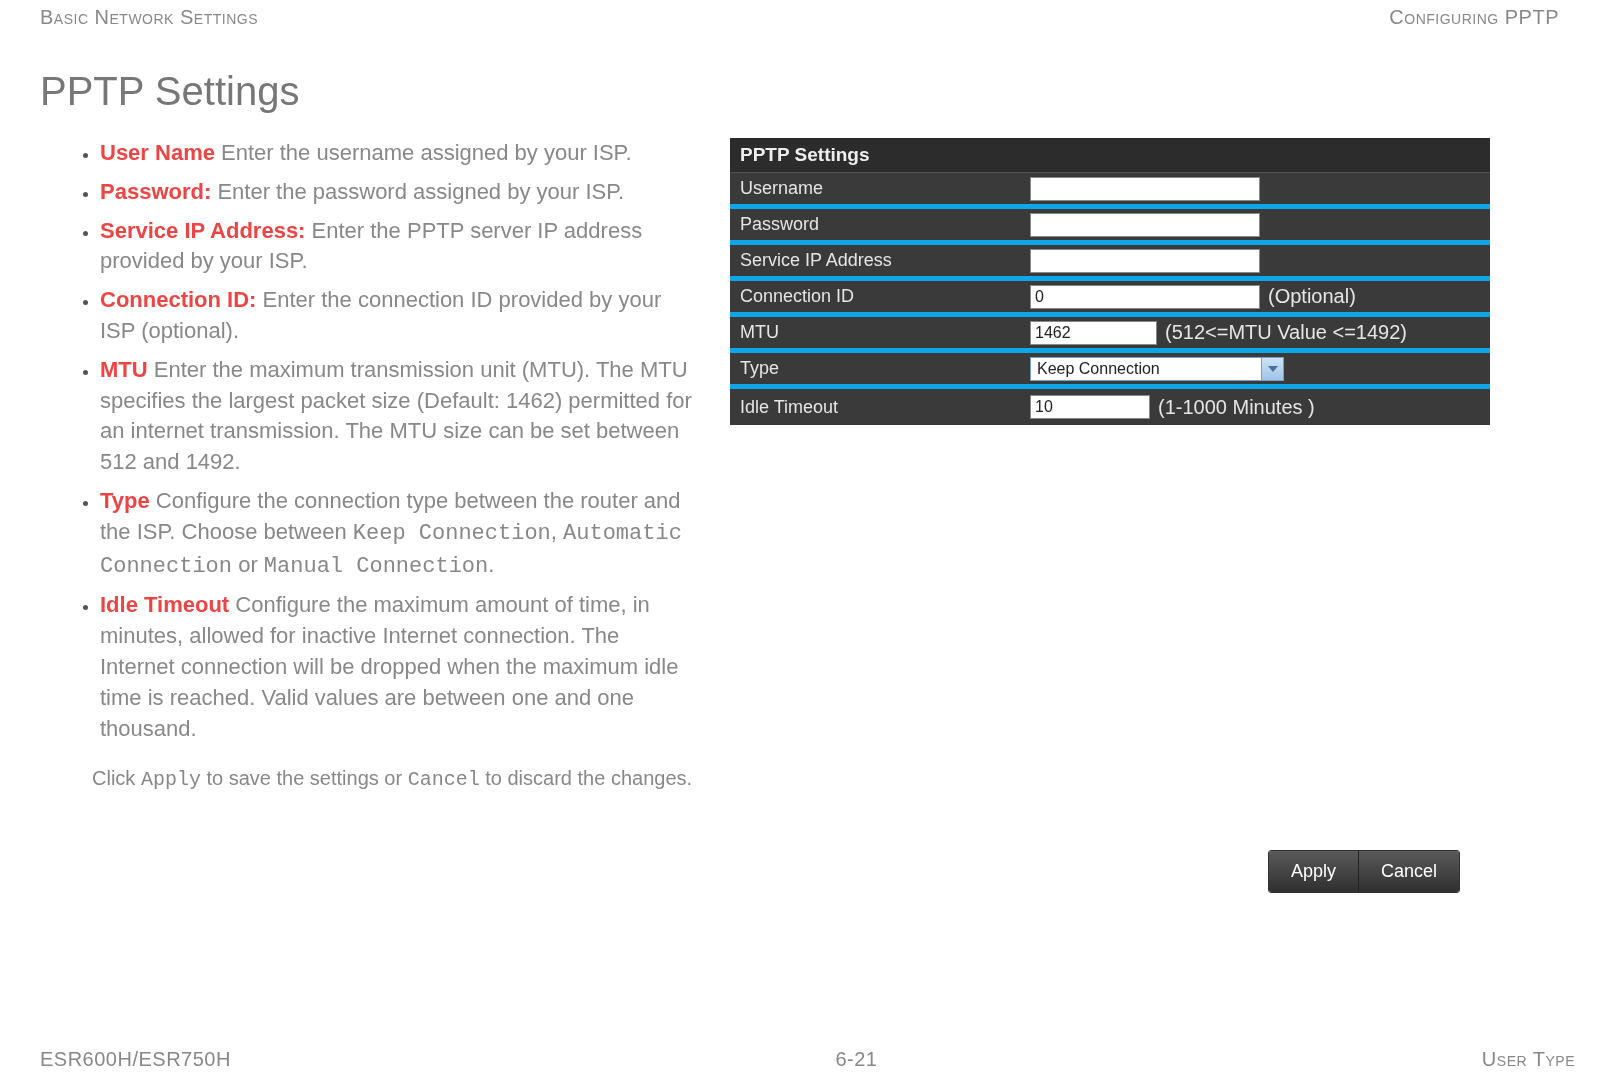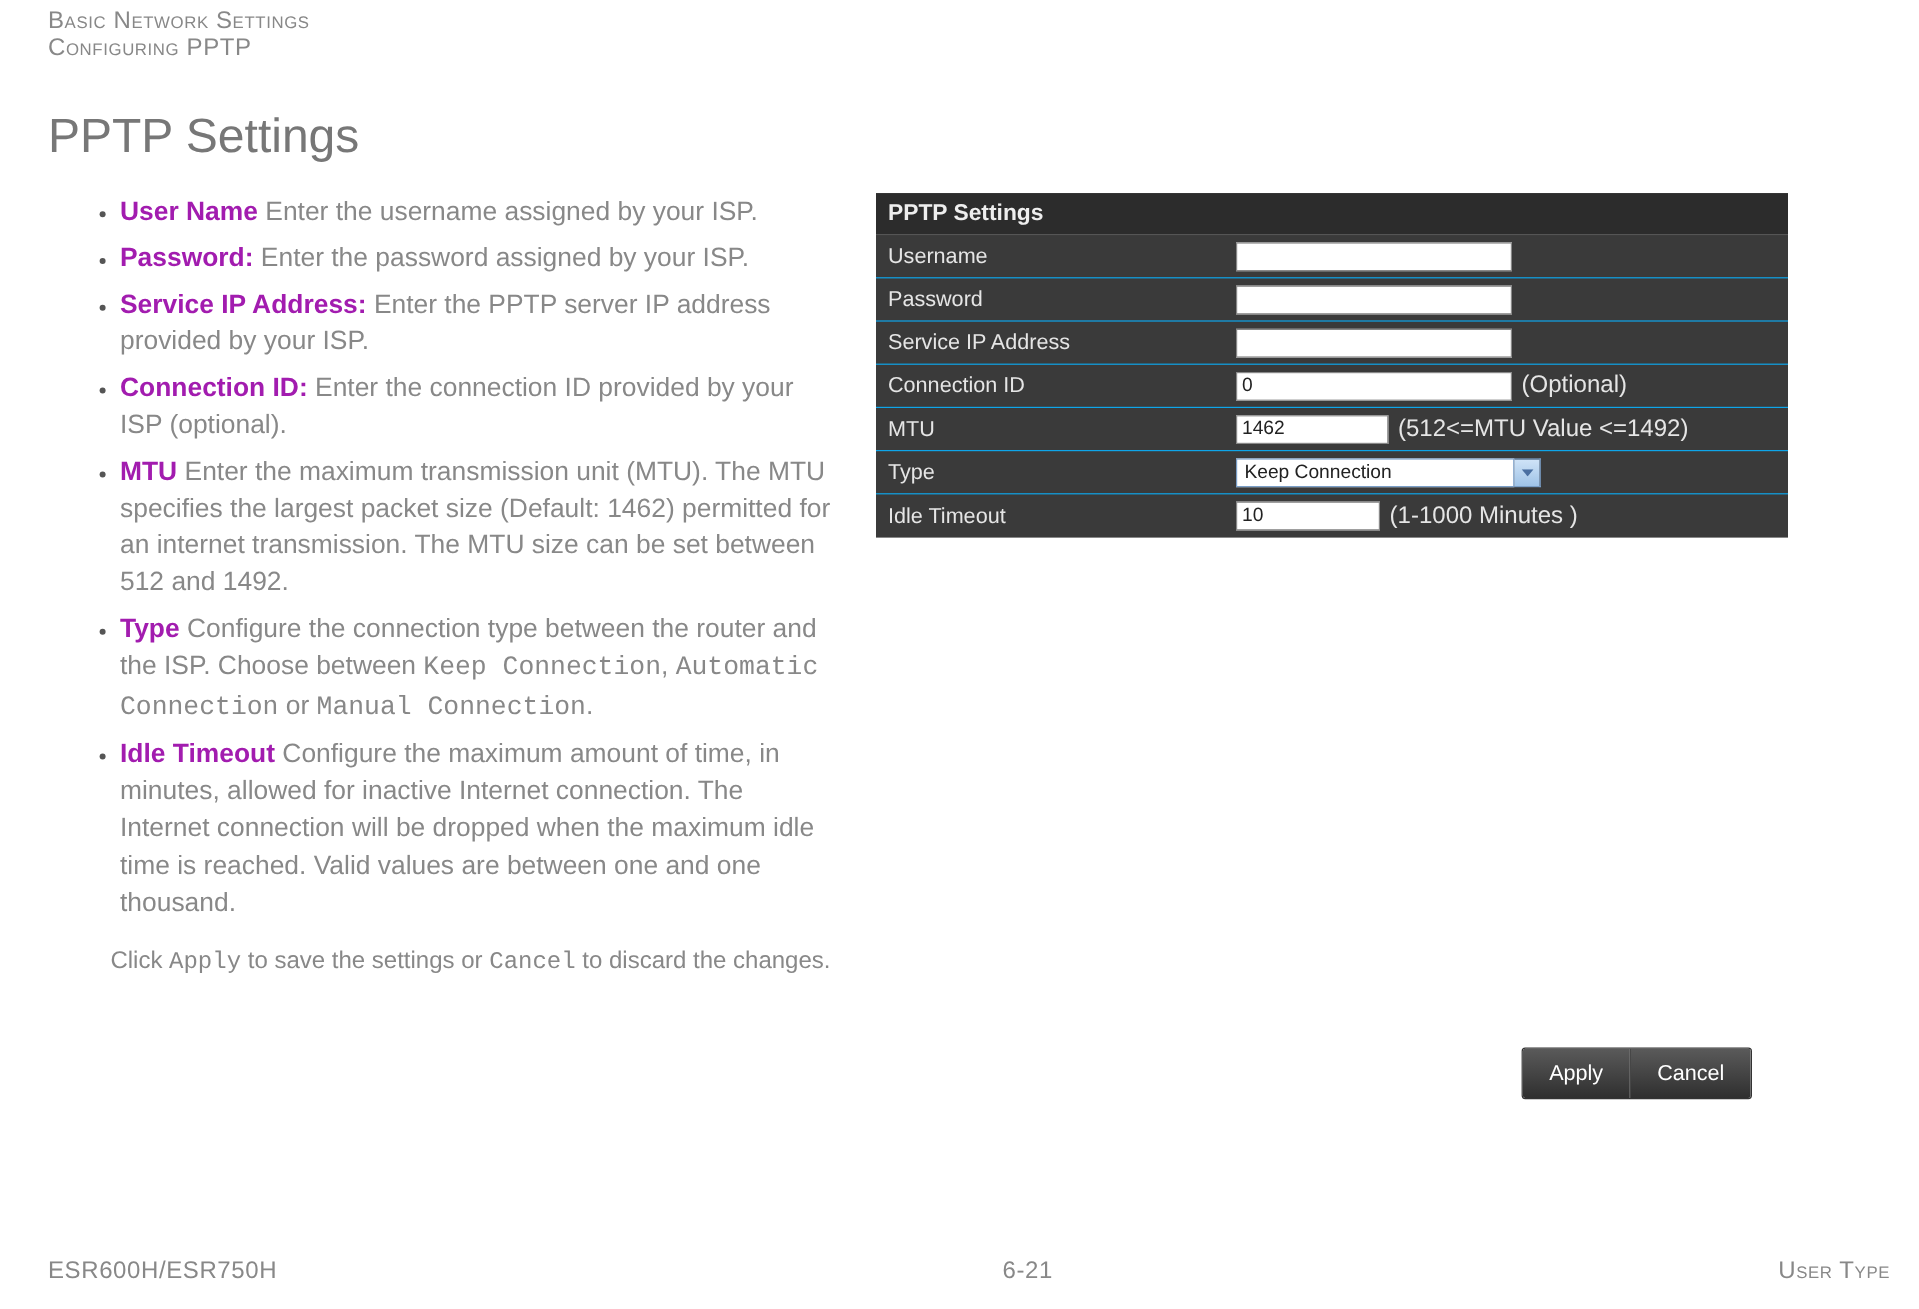--- a/index.html
+++ b/index.html
@@ -20,21 +20,20 @@
     position: relative;
   }
   .header-row {
     display: flex;
     justify-content: space-between;
     font-variant: small-caps;
     letter-spacing: 0.5px;
     color: #888;
     font-size: 20px;
     padding-top: 6px;
-    flex-direction: column;
   }
   .footer-row {
     position: absolute;
     bottom: 20px;
     left: 40px;
     right: 24px;
     display: flex;
     justify-content: space-between;
     font-variant: small-caps;
     letter-spacing: 0.5px;
@@ -59,21 +58,21 @@
     padding-left: 60px;
   }
   ul.descriptions li {
     font-size: 22px;
     line-height: 1.4;
     color: #888;
     margin-bottom: 8px;
   }
   ul.descriptions li .term {
     font-weight: 700;
-    color: #a21caf;
+    color: #ef4444;
   }
   ul.descriptions li .mono {
     font-family: "Courier New", monospace;
     color: #888;
   }
   .closing {
     font-size: 20px;
     line-height: 1.4;
     color: #888;
     margin-left: 52px;
@@ -95,21 +94,21 @@
     background: #2c2c2c;
     border-bottom: 1px solid #555;
     padding: 6px 10px;
     font-size: 19px;
     font-weight: 700;
     color: #eee;
   }
   .panel-row {
     display: flex;
     align-items: center;
-    border-bottom: 1px solid #0ea5e9;
+    border-bottom: 5px solid #0ea5e9;
     height: 36px;
     font-size: 18px;
   }
   .panel-row:last-child { border-bottom: none; }
   .panel-label {
     width: 300px;
     padding-left: 10px;
     color: #e5e5e5;
   }
   .panel-field {

